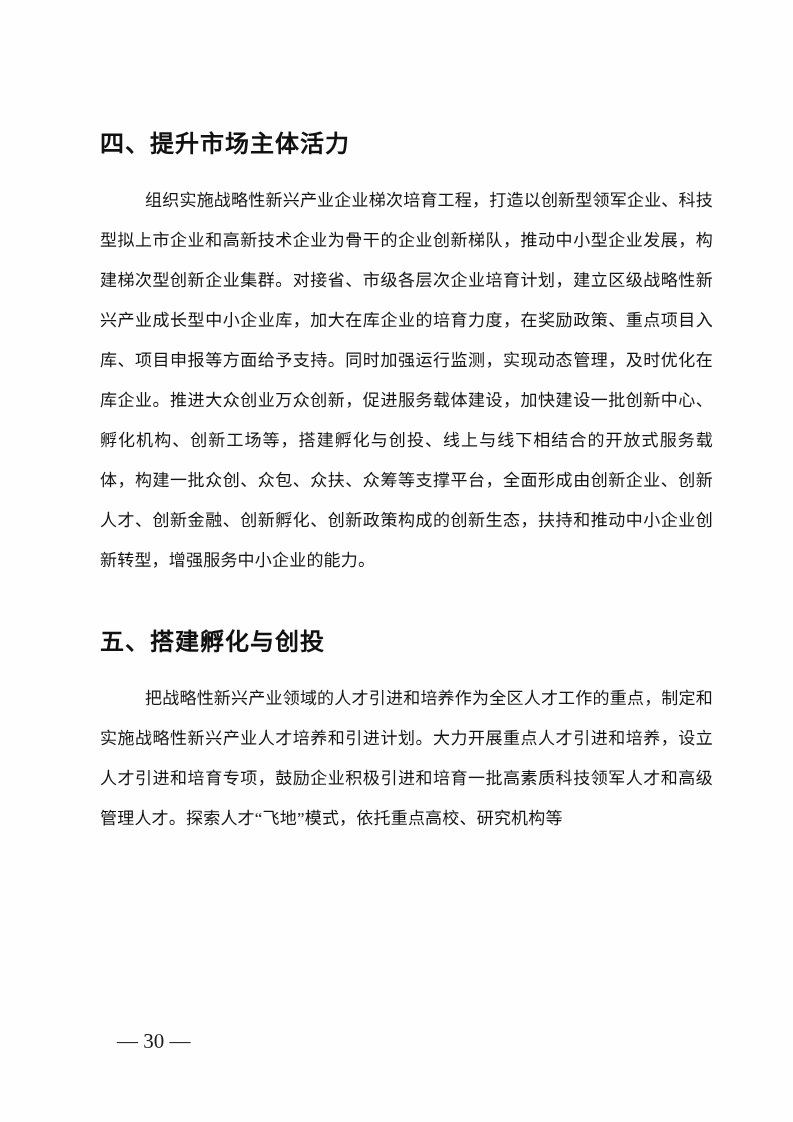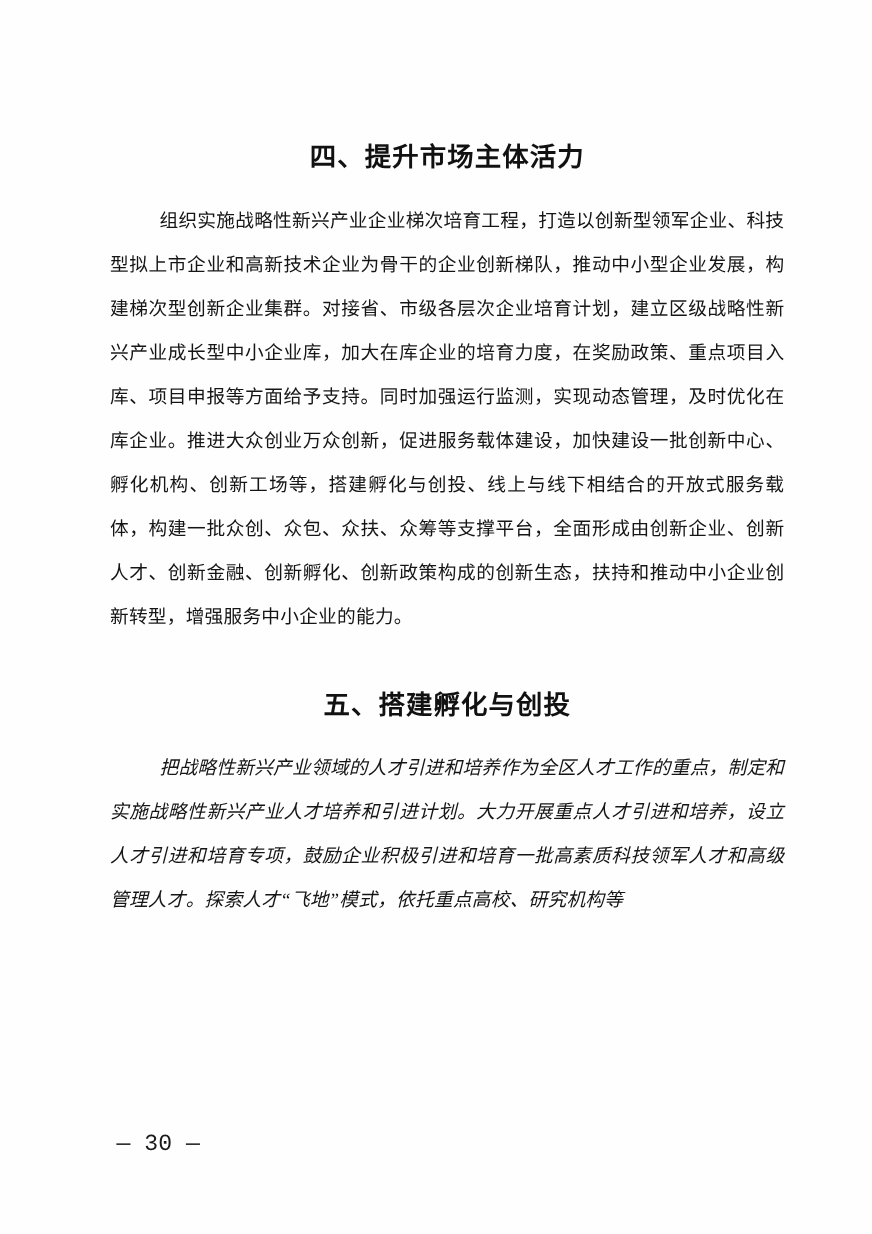--- a/index.html
+++ b/index.html
@@ -21,45 +21,44 @@
     left: 100px;
     top: 129px;
     width: 613px;
   }
   .section-heading {
     font-family: "Liberation Sans", sans-serif;
     font-weight: 700;
     font-size: 24px;
     line-height: 30px;
     letter-spacing: 1px;
-    text-align: center;
+    text-align: left;
     color: #111111;
     margin: 0;
   }
   .section-heading.second {
     margin-top: 46px;
   }
   .body-paragraph {
     font-size: 17px;
     line-height: 40px;
     text-align: justify;
     text-justify: inter-character;
     text-indent: 45px;
     letter-spacing: 0.2px;
     margin: 22px 0 0 0;
     color: #151515;
   }
   .body-paragraph.second {
-    font-style: italic;
   }
   .page-footer {
     position: absolute;
-    left: 106px;
+    left: 117px;
     top: 1029px;
-    font-family: Liberation Mono, monospace;
+    font-family: Liberation Serif, serif;
     font-size: 21px;
     color: #1a1a1a;
   }
 </style>
 </head>
 <body>
 
 <div class="page">
   <div class="content">
 

